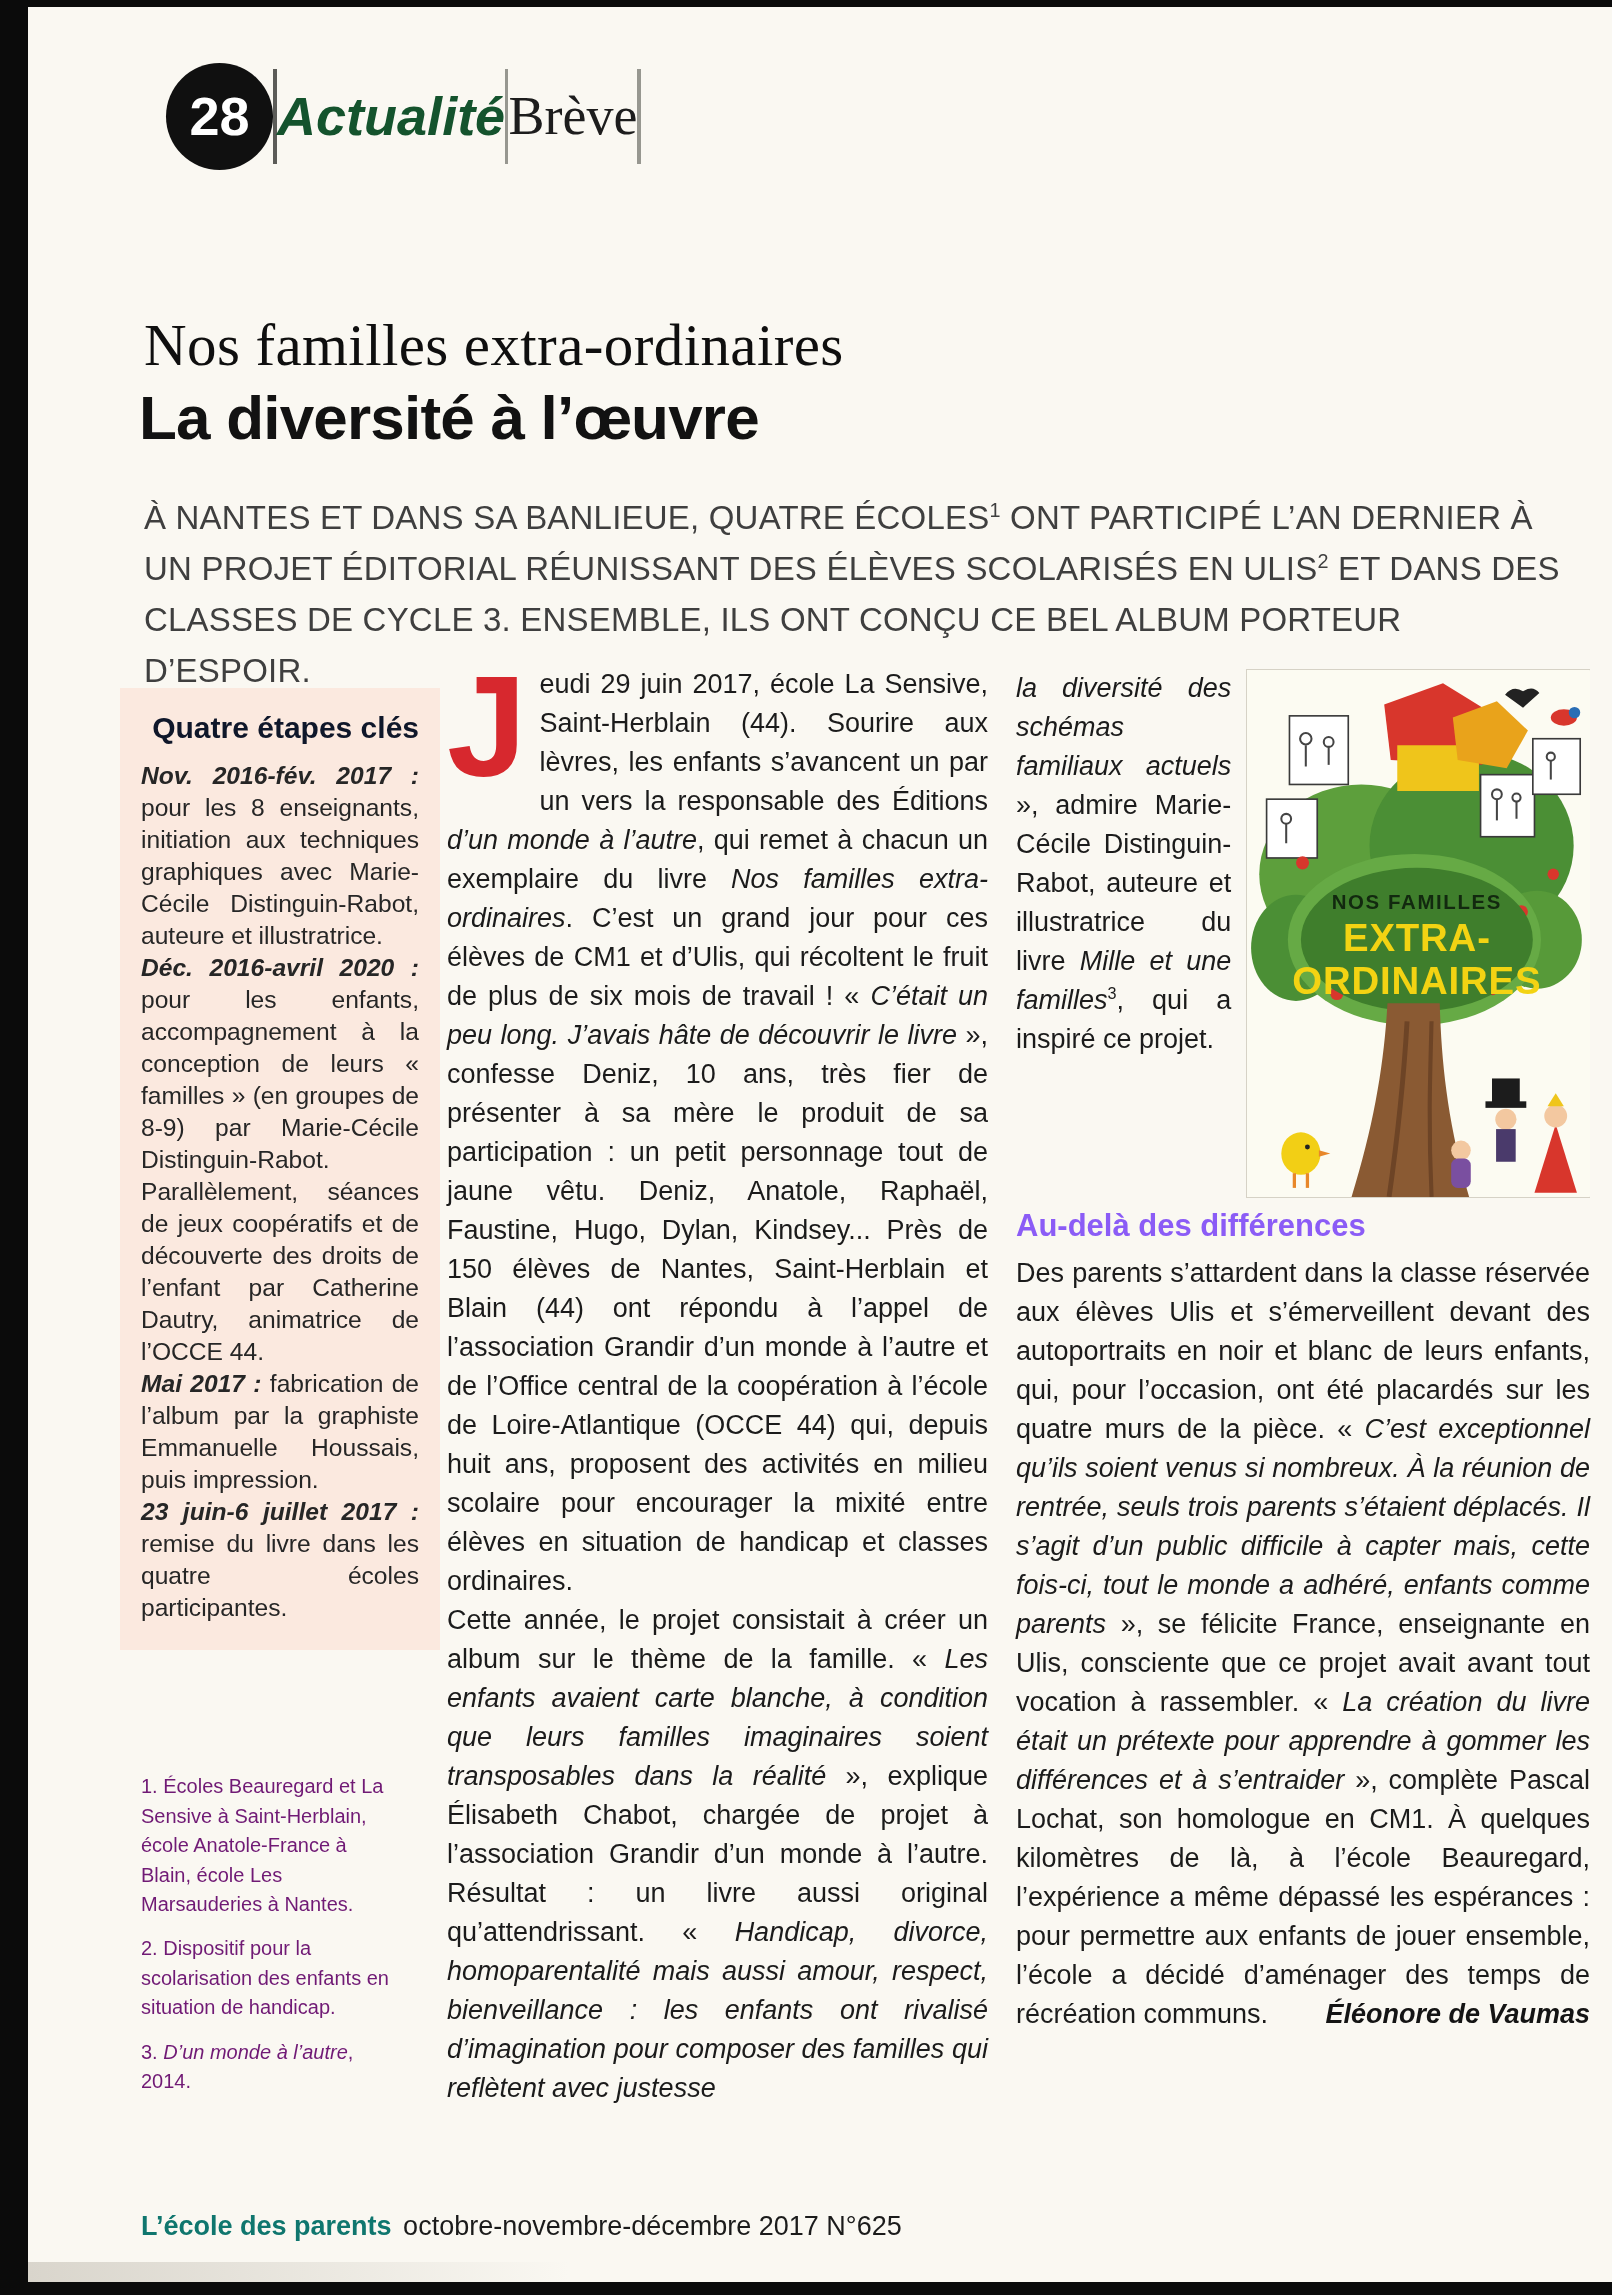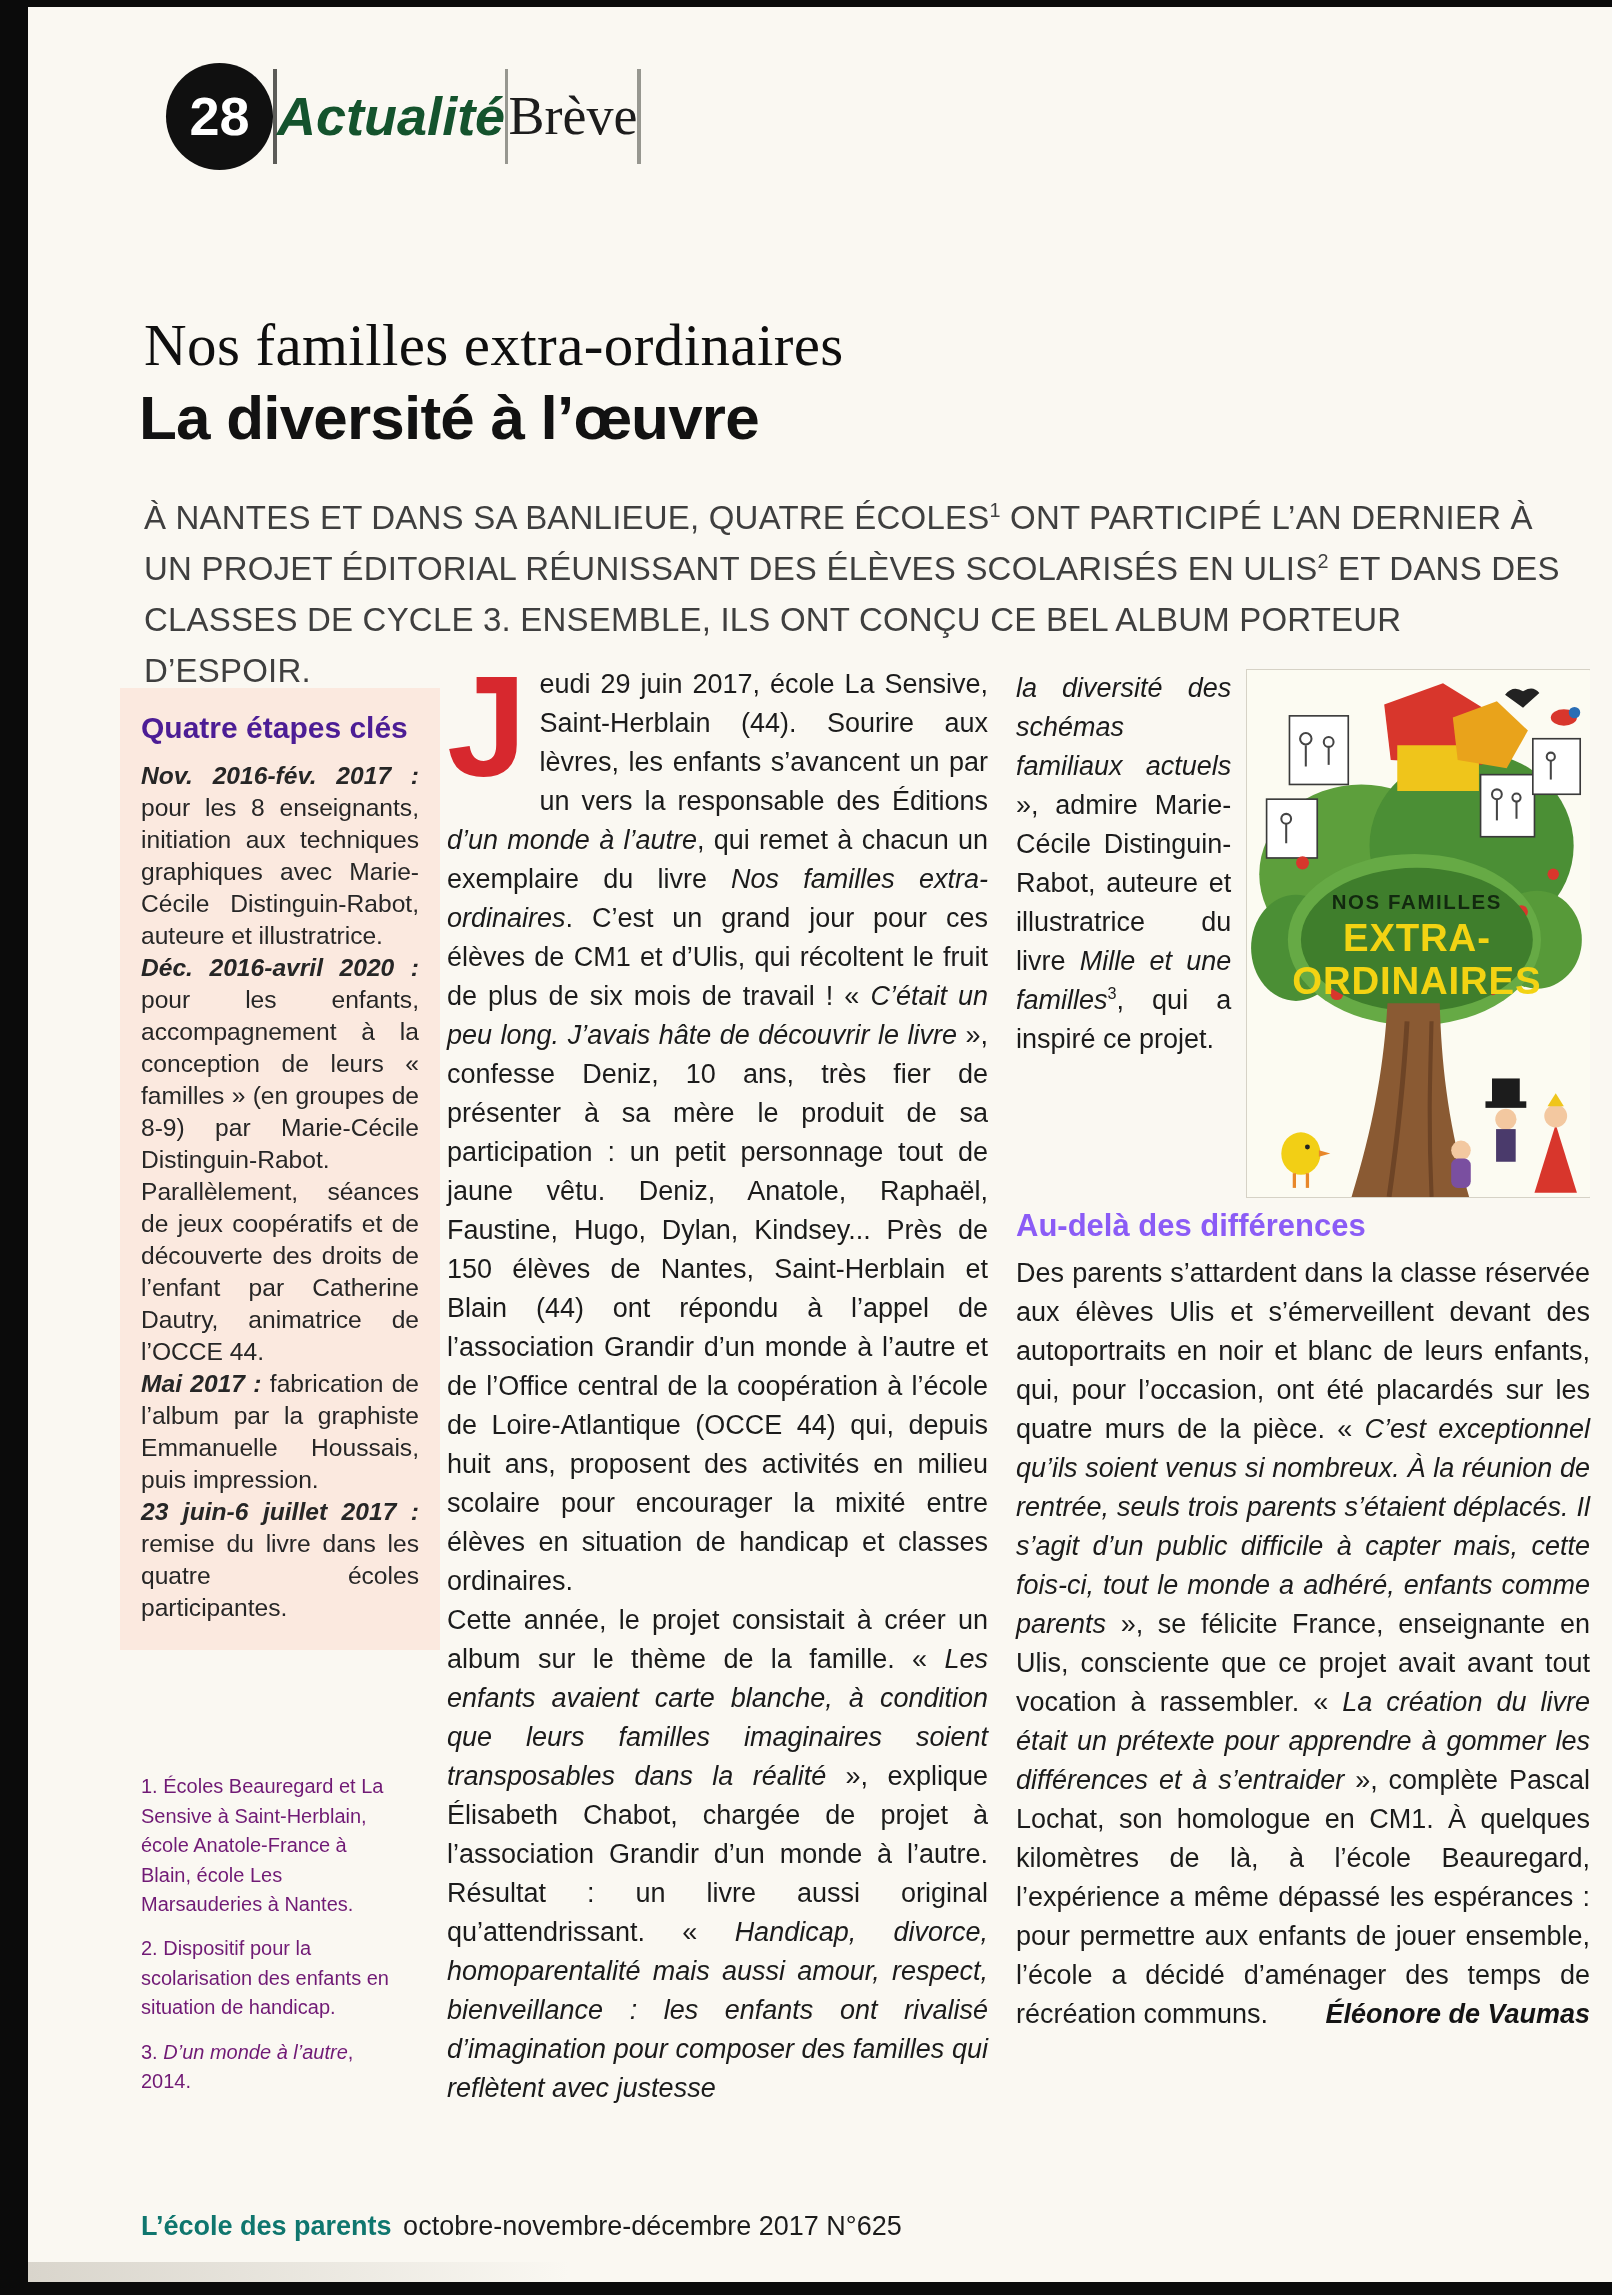--- a/index.html
+++ b/index.html
@@ -29,21 +29,21 @@
   .kicker { position:absolute; left:144px; top:311px; font-family:"Liberation Serif", serif;
             font-size:59px; color:#0f0f0f; letter-spacing:0.4px; }
   .title  { position:absolute; left:139px; top:382px; font-size:62px; font-weight:700;
             letter-spacing:-0.8px; color:#121212; }
   .standfirst { position:absolute; left:144px; top:492px; width:1418px;
                 font-size:33px; line-height:51px; color:#3f3f3f; letter-spacing:0.2px; }
 
   
   .sidebar-box { position:absolute; left:120px; top:688px; width:320px;
                  background:#fbe9df; padding:23px 21px 26px; }
-  .sidebar-title { color:#4c1d95; font-size:30px; font-weight:700; margin-bottom:14.8px; }
+  .sidebar-title { color:#0f172a; font-size:30px; font-weight:700; margin-bottom:14.8px;text-align:right; }
   .step { font-size:24.6px; line-height:32px; color:#262626; text-align:justify; }
 
   .footnotes { position:absolute; left:141px; top:1772px; width:256px; }
   .footnote { font-size:20px; line-height:29.5px; color:#701a75; margin-bottom:14.8px; }
 
   
   .body-p { font-size:27px; line-height:39px; color:#1b1b1b; text-align:justify; }
   .col-middle { position:absolute; left:447px;  top:665px; width:541px; }
   .col-right  { position:absolute; left:1016px; top:669px; width:574px; }
 

